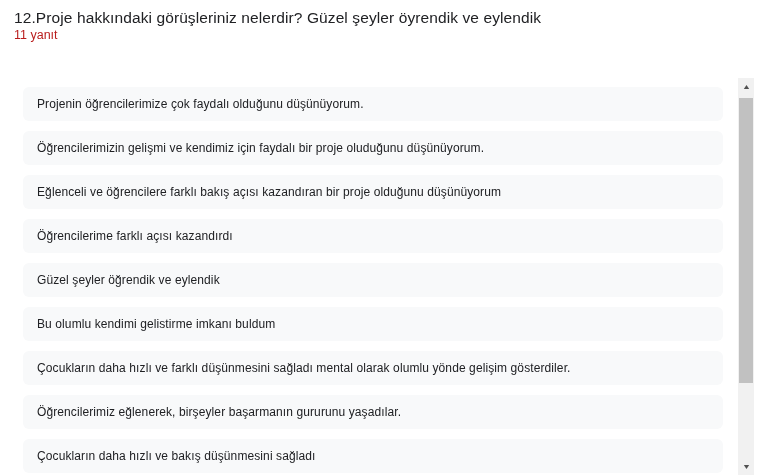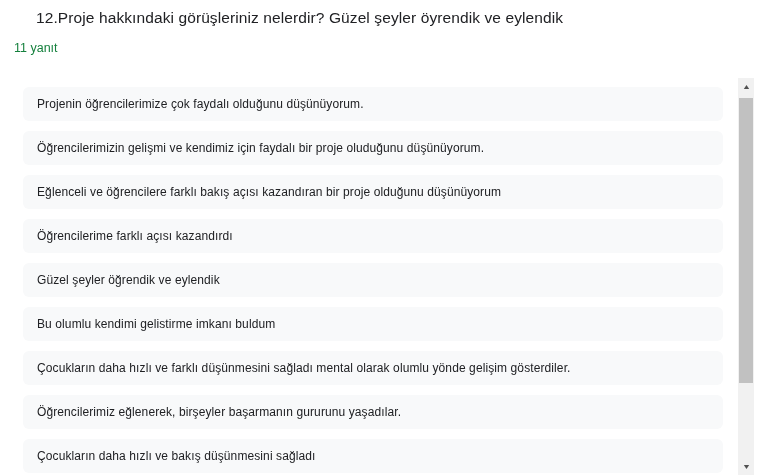--- a/index.html
+++ b/index.html
@@ -17,26 +17,24 @@
   .header {
     position: absolute;
     left: 14px; top: 8px; right: 40px;
   }
   .question-title {
     font-size: 15.5px;
     line-height: 20px;
     color: #202124;
     font-weight: 400;
     letter-spacing: 0.1px;
-    margin-left: 22px;
   }
   .response-count {
-    margin-top: 13px;
     font-size: 12.5px;
-    color: #15803d;
+    color: #b91c1c;
     font-weight: 400;
   }
   .responses-list {
     position: absolute;
     left: 23px; top: 87px;
     width: 700px;
   }
   .response-item {
     height: 34px;
     margin-bottom: 10px;

